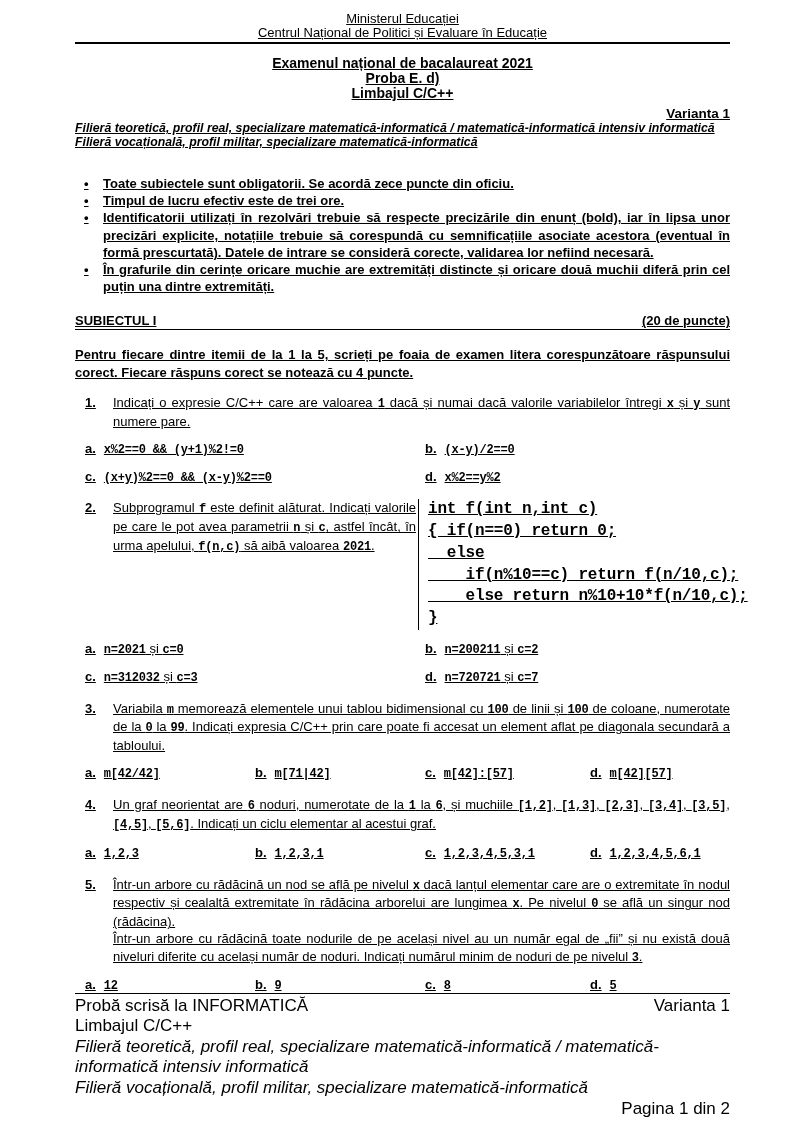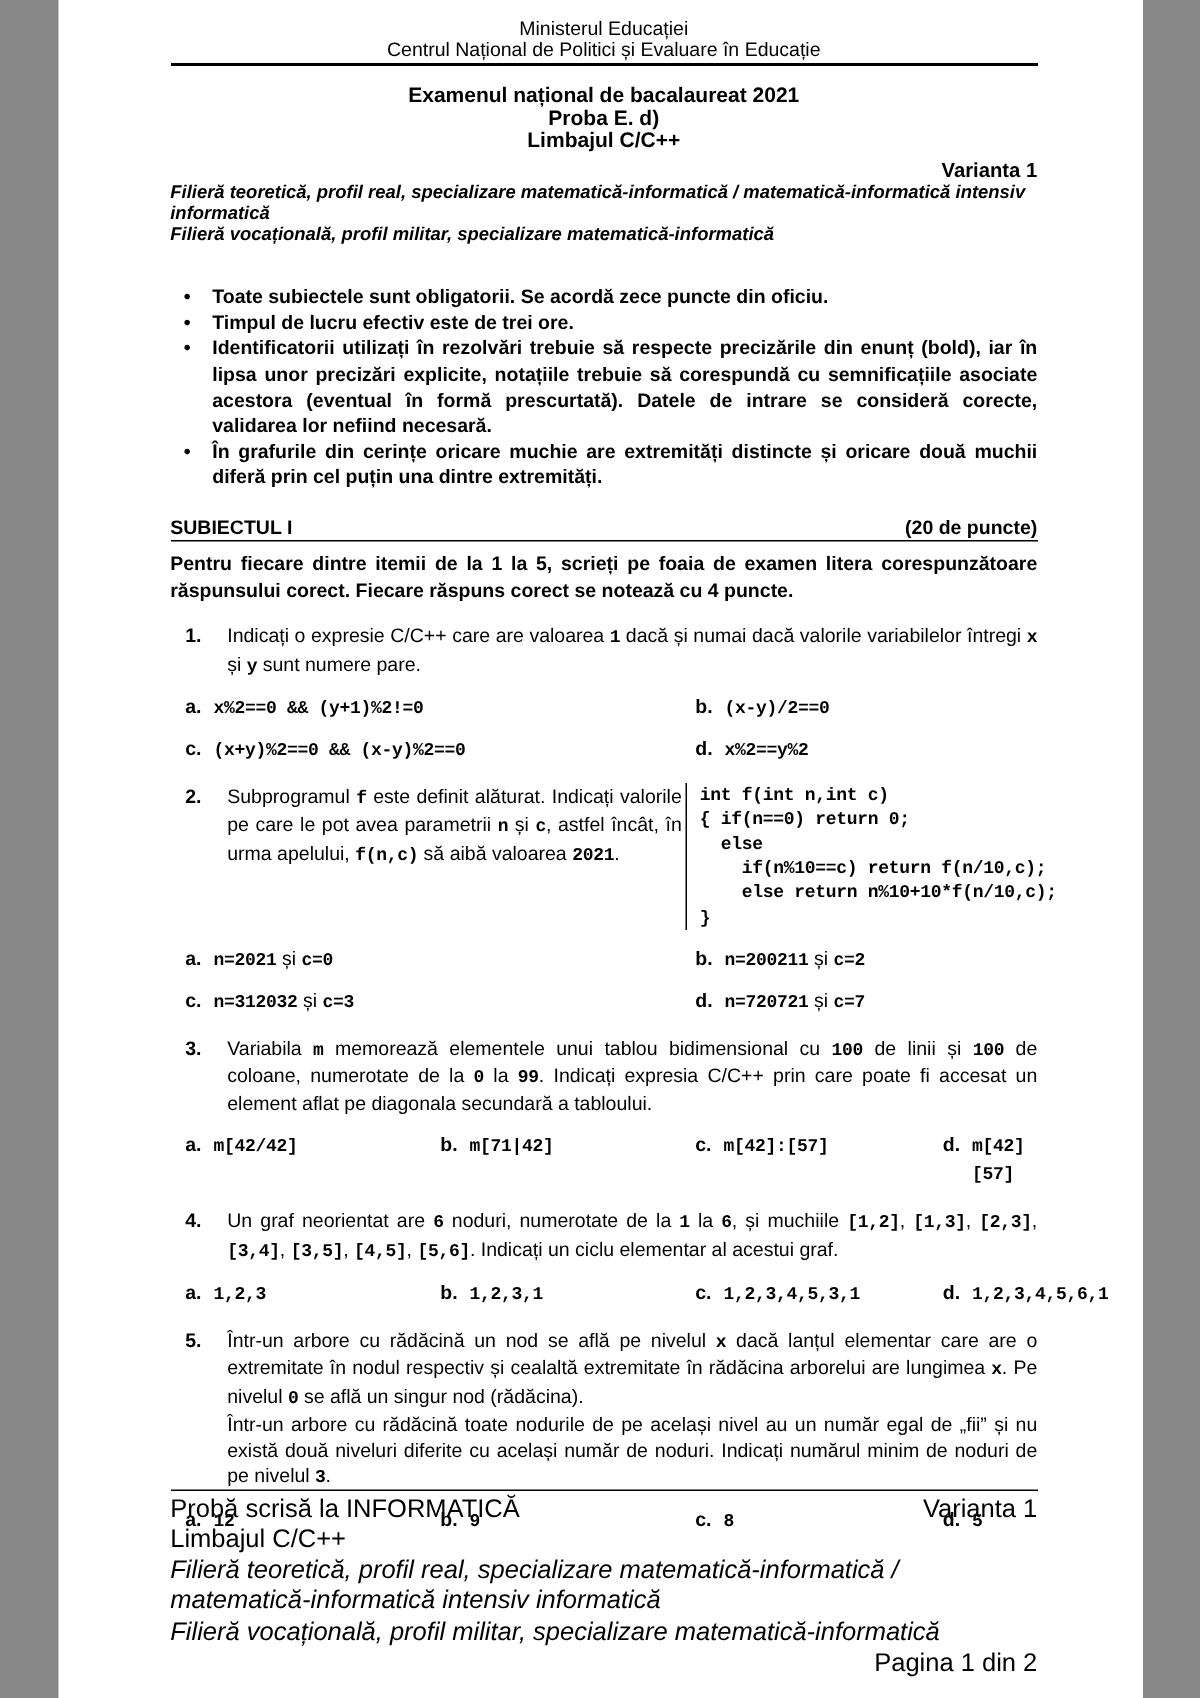--- a/index.html
+++ b/index.html
@@ -1,26 +1,27 @@
 <!DOCTYPE html>
 <html><head>
 <meta charset="utf-8">
 <style>
   * { margin:0; padding:0; box-sizing:border-box; }
   html,body { background:#888; }
   .page {
     position:relative;
-    width:723px; height:1132px;
+    width:800px; height:1132px;
     margin:0 auto;
     background:#ffffff;
     color:#000;
     font-family:"Liberation Sans","DejaVu Sans",sans-serif;
     font-size:13px;
     line-height:1.32;
     overflow:hidden;
+    text-decoration:underline;
   }
   .content { padding:12px 70px 0 75px; }
   .c { text-align:center; }
   .r { text-align:right; }
   .j { text-align:justify; }
   .small { font-size:13px; line-height:1.08; }
   .hr { border-bottom:2px solid #000; margin-top:2px; }
   .title-block { margin-top:12px; }
   .title-line { font-weight:bold; font-size:14px; line-height:1.06; }
   .variant-line { font-weight:bold; font-size:13.5px; margin-top:4px; }
@@ -34,32 +35,32 @@
   .note { display:grid; grid-template-columns:28px 1fr; font-weight:bold; text-align:justify; }
   .note .dot { padding-left:9px; }
   
   .subject-head {
     margin-top:17px;
     display:flex; justify-content:space-between;
     font-weight:bold;
     border-bottom:1.6px solid #000;
     padding-bottom:0px;
   }
-  .intro { font-weight:bold; margin-top:6px; }
+  .intro { font-weight:bold; margin-top:16px; }
   
   .question { display:grid; grid-template-columns:38px 1fr; margin-top:13px; }
   .qnum { font-weight:bold; padding-left:10px; }
   .qbody { text-align:justify; }
   .q2-wrap { display:flex; align-items:flex-start; }
   .q2-text { width:303px; text-align:justify; }
   .q2-code {
     border-left:1.6px solid #000;
     margin-left:2px; padding-left:9px;
     font-family:"Liberation Mono","DejaVu Sans Mono",monospace;
-    font-weight:bold; font-size:12px; letter-spacing:-0.2px;
+    font-weight:bold; font-size:16px; letter-spacing:-0.2px;
     line-height:1.36; white-space:pre;
   }
   .answers { display:grid; row-gap:9px; margin-top:10px; margin-bottom:3px; }
   .answers.cols2 { grid-template-columns:340px 1fr; }
   .answers.cols4 { grid-template-columns:170px 170px 165px 1fr; }
   .acell { padding-left:10px; display:flex; align-items:baseline; gap:8px; }
   .aletter { font-weight:bold; flex:none; }
   
   .footer {
     position:absolute; left:75px; right:70px; bottom:12px;

